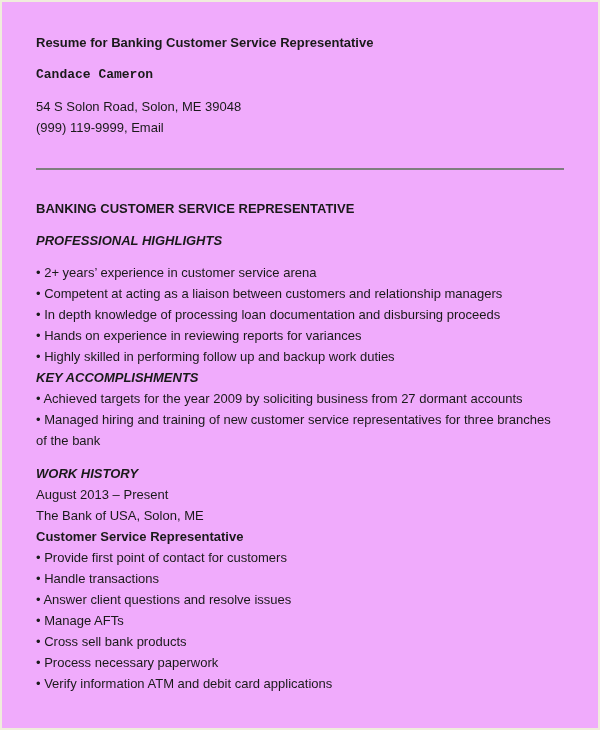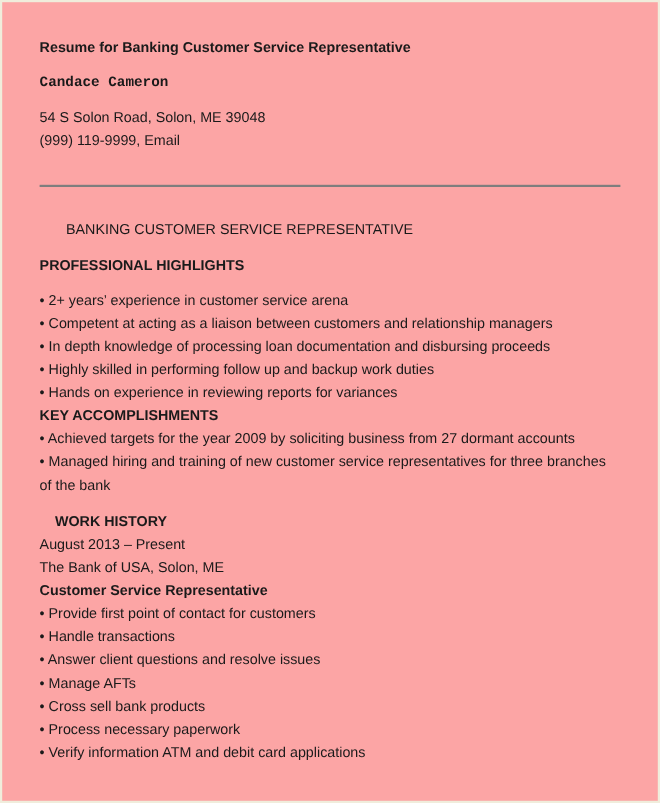--- a/index.html
+++ b/index.html
@@ -8,21 +8,21 @@
     width: 600px;
     height: 730px;
     font-family: "Liberation Sans", "DejaVu Sans", sans-serif;
     font-size: 13px;
     color: #1a1a1a;
     overflow: hidden;
   }
   .page {
     width: 600px;
     height: 730px;
-    background: #fca5a5;
+    background: #f0abfc;
     border: 2px solid #f0eddc;
     padding: 30px 34px 12px 34px;
   }
   .doc-title {
     font-weight: 700;
     line-height: 21px;
     margin-bottom: 11px;
   }
   .name {
     font-weight: 700;
@@ -32,32 +32,32 @@
   }
   .plain-line {
     line-height: 21px;
   }
   hr.header-divider {
     border: none;
     border-top: 2px solid #7e7e7e;
     margin: 30px 0 28px 0;
   }
   .job-heading {
-    font-weight: 400;
+    font-weight: 700;
     line-height: 21px;
     margin-bottom: 11px;
-    margin-left: 24px;
   }
   .section-heading {
     font-weight: 700;
     line-height: 21px;
+    font-style: italic;
   }
   .section-heading.gap-below { margin-bottom: 11px; }
   .section-heading.key-gap   { }
-  .section-heading.work-gap  { margin-top: 12px; margin-left: 14px; }
+  .section-heading.work-gap  { margin-top: 12px; }
   .role-heading {
     font-weight: 700;
     line-height: 21px;
   }
   .bullet-list { }
   .bullet-item {
     line-height: 21px;
   }
 </style>
 </head>
@@ -78,22 +78,22 @@
   <hr class="header-divider">
 
   <div class="job-heading">BANKING CUSTOMER SERVICE REPRESENTATIVE</div>
 
   <div class="section-heading gap-below">PROFESSIONAL HIGHLIGHTS</div>
 
   <div class="bullet-list">
       <div class="bullet-item">• 2+ years’ experience in customer service arena</div>
       <div class="bullet-item">• Competent at acting as a liaison between customers and relationship managers</div>
       <div class="bullet-item">• In depth knowledge of processing loan documentation and disbursing proceeds</div>
+      <div class="bullet-item">• Hands on experience in reviewing reports for variances</div>
       <div class="bullet-item">• Highly skilled in performing follow up and backup work duties</div>
-      <div class="bullet-item">• Hands on experience in reviewing reports for variances</div>
     </div>
 
   <div class="section-heading key-gap">KEY ACCOMPLISHMENTS</div>
 
   <div class="bullet-list">
       <div class="bullet-item">• Achieved targets for the year 2009 by soliciting business from 27 dormant accounts</div>
       <div class="bullet-item">• Managed hiring and training of new customer service representatives for three branches of the bank</div>
     </div>
 
   <div class="section-heading work-gap">WORK HISTORY</div>

